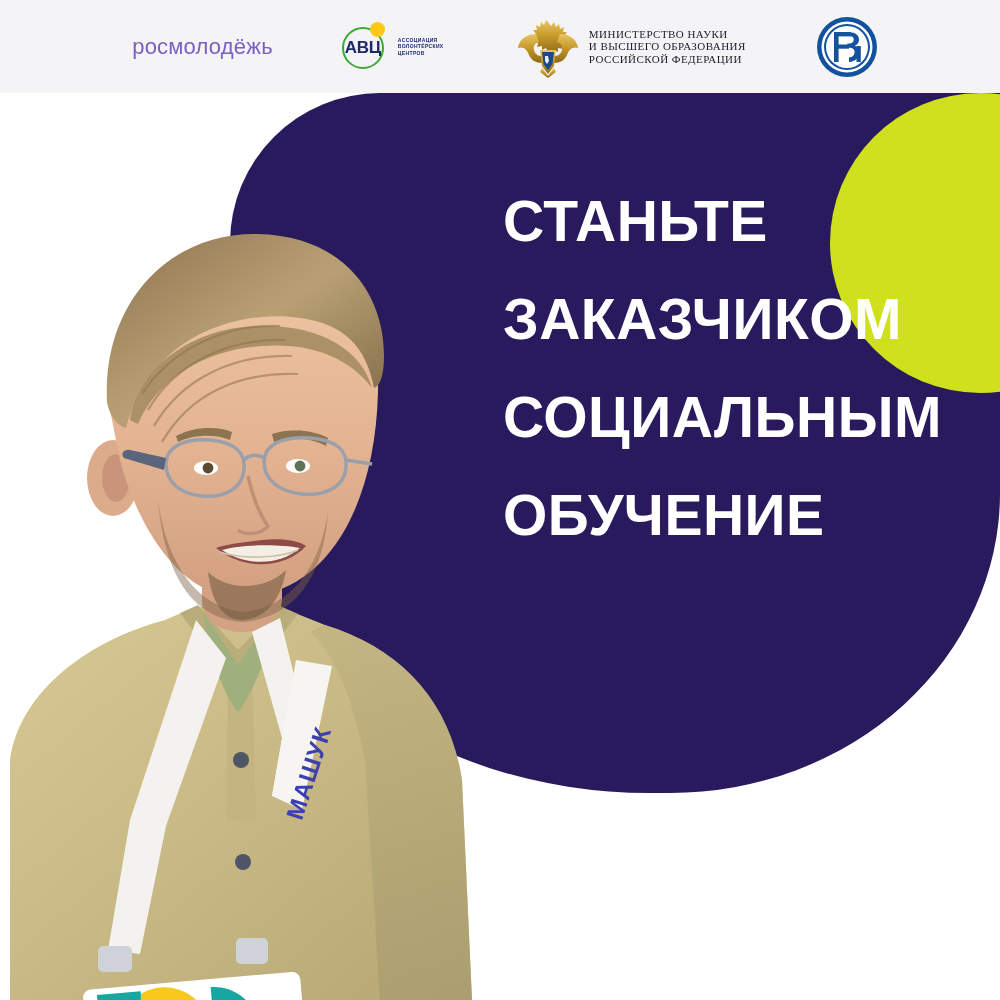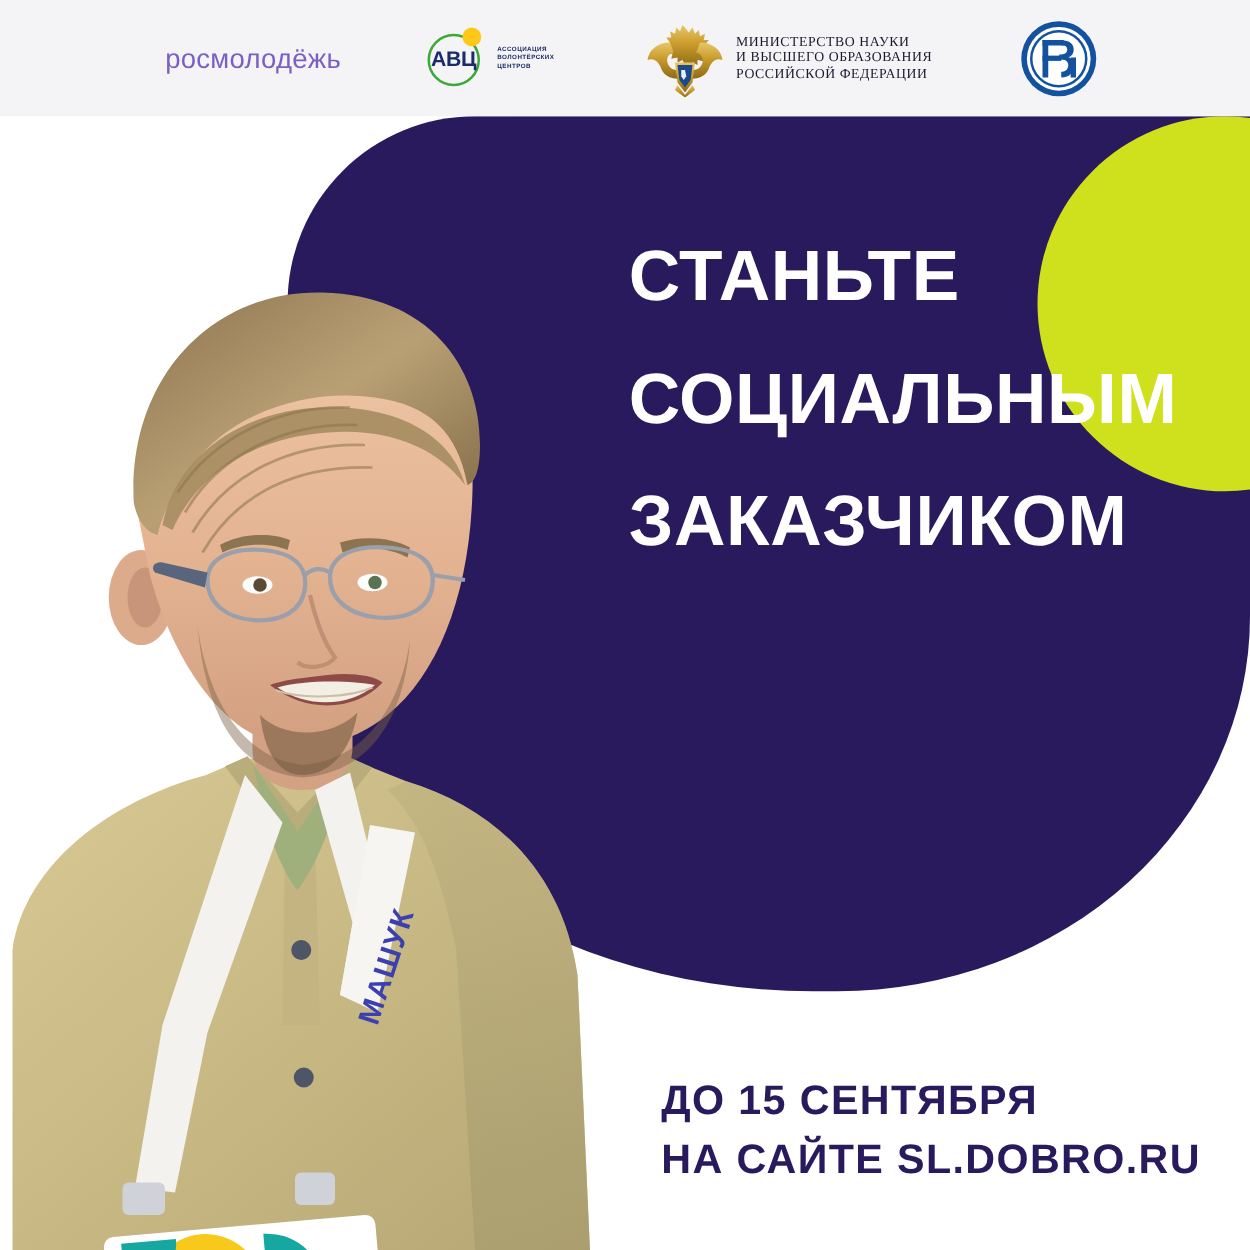--- a/index.html
+++ b/index.html
@@ -355,22 +355,19 @@
         <text x="146" y="952" fill="#1b2333" font-family="&quot;Liberation Sans&quot;, sans-serif" font-size="18" font-weight="700" letter-spacing=".6">СЛУЖЕНИЕМ</text>
         <rect x="108" y="966" width="218" height="58" rx="6" fill="#f2f2f0"></rect>
       </g>
 
       <path d="M0 952 C22 936 54 938 72 956 C84 968 84 986 72 1000 L0 1000 Z" fill="#dfae8e"></path>
     </svg>
   </div>
 
   <div class="headline">
     <span class="ln">СТАНЬТЕ</span>
+    <span class="ln">ЗАКАЗЧИКОМ</span>
     <span class="ln">СОЦИАЛЬНЫМ</span>
-    <span class="ln">ЗАКАЗЧИКОМ</span>
+    <span class="ln">ОБУЧЕНИЕ</span>
   </div>
 
-  <div class="cta">
-    <span class="ln">ДО 15 СЕНТЯБРЯ</span>
-    <span class="ln">НА САЙТЕ SL.DOBRO.RU</span>
-  </div>
 
 </div>
 
 </body></html>

